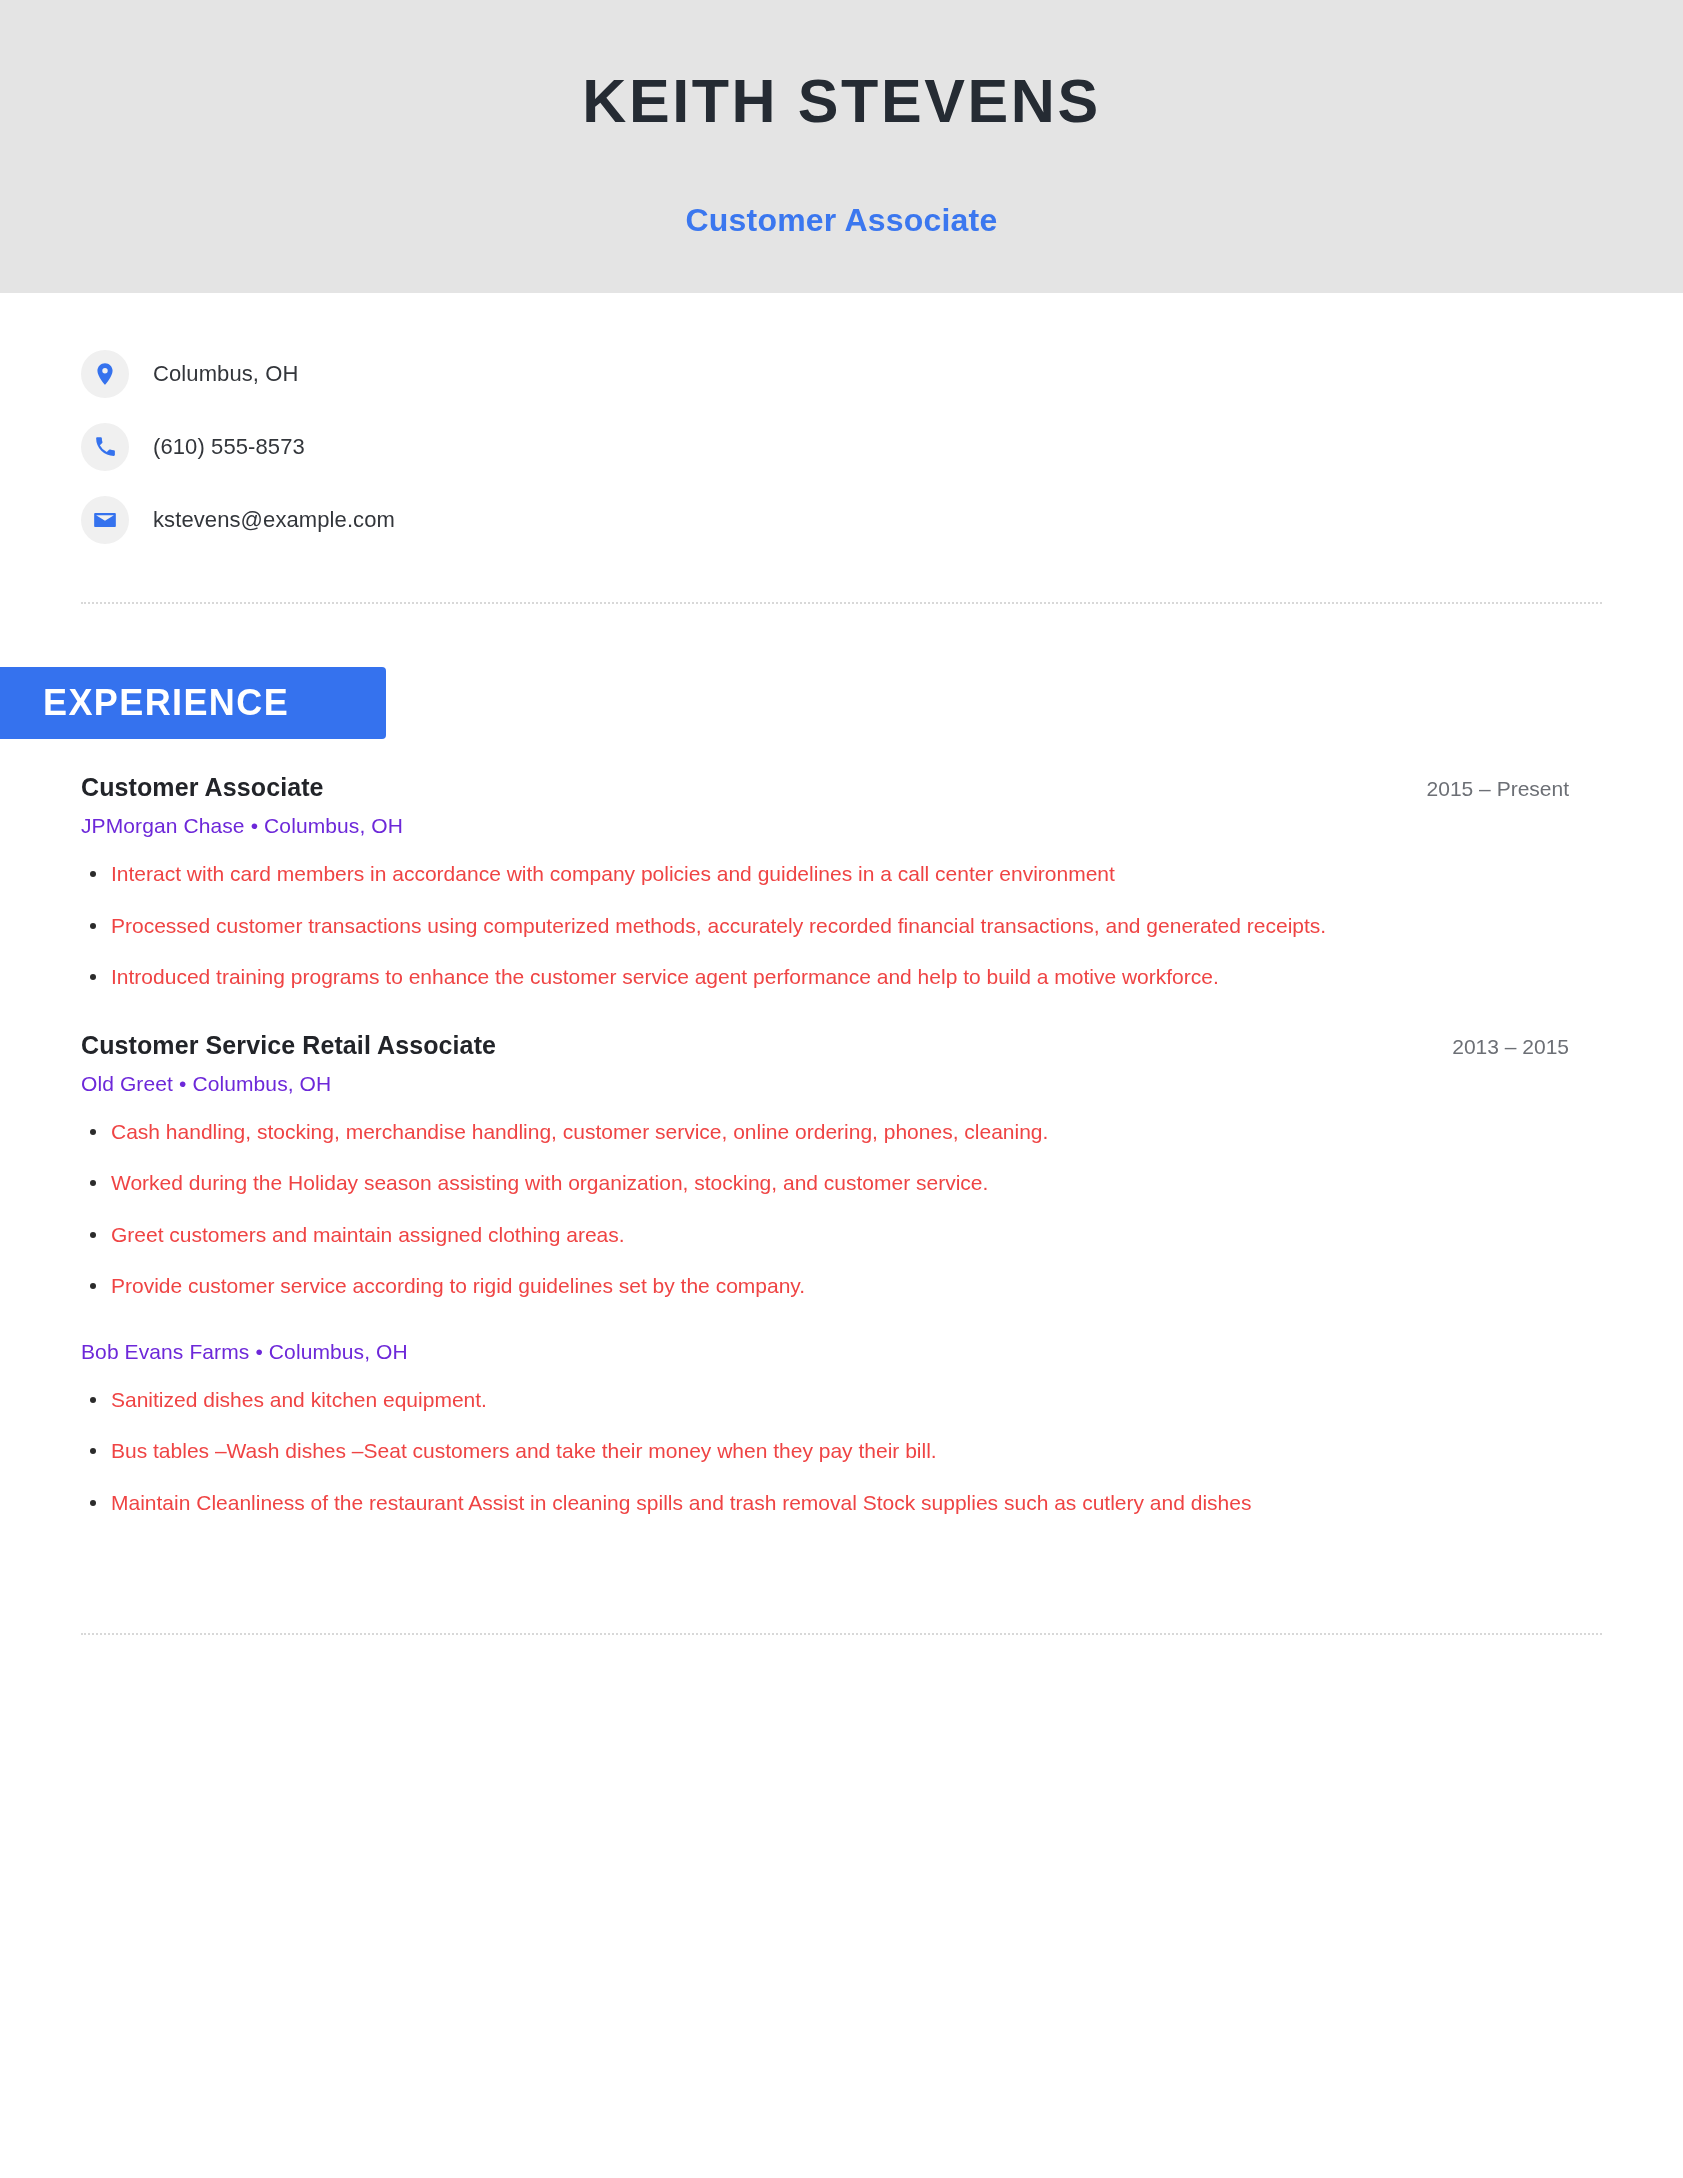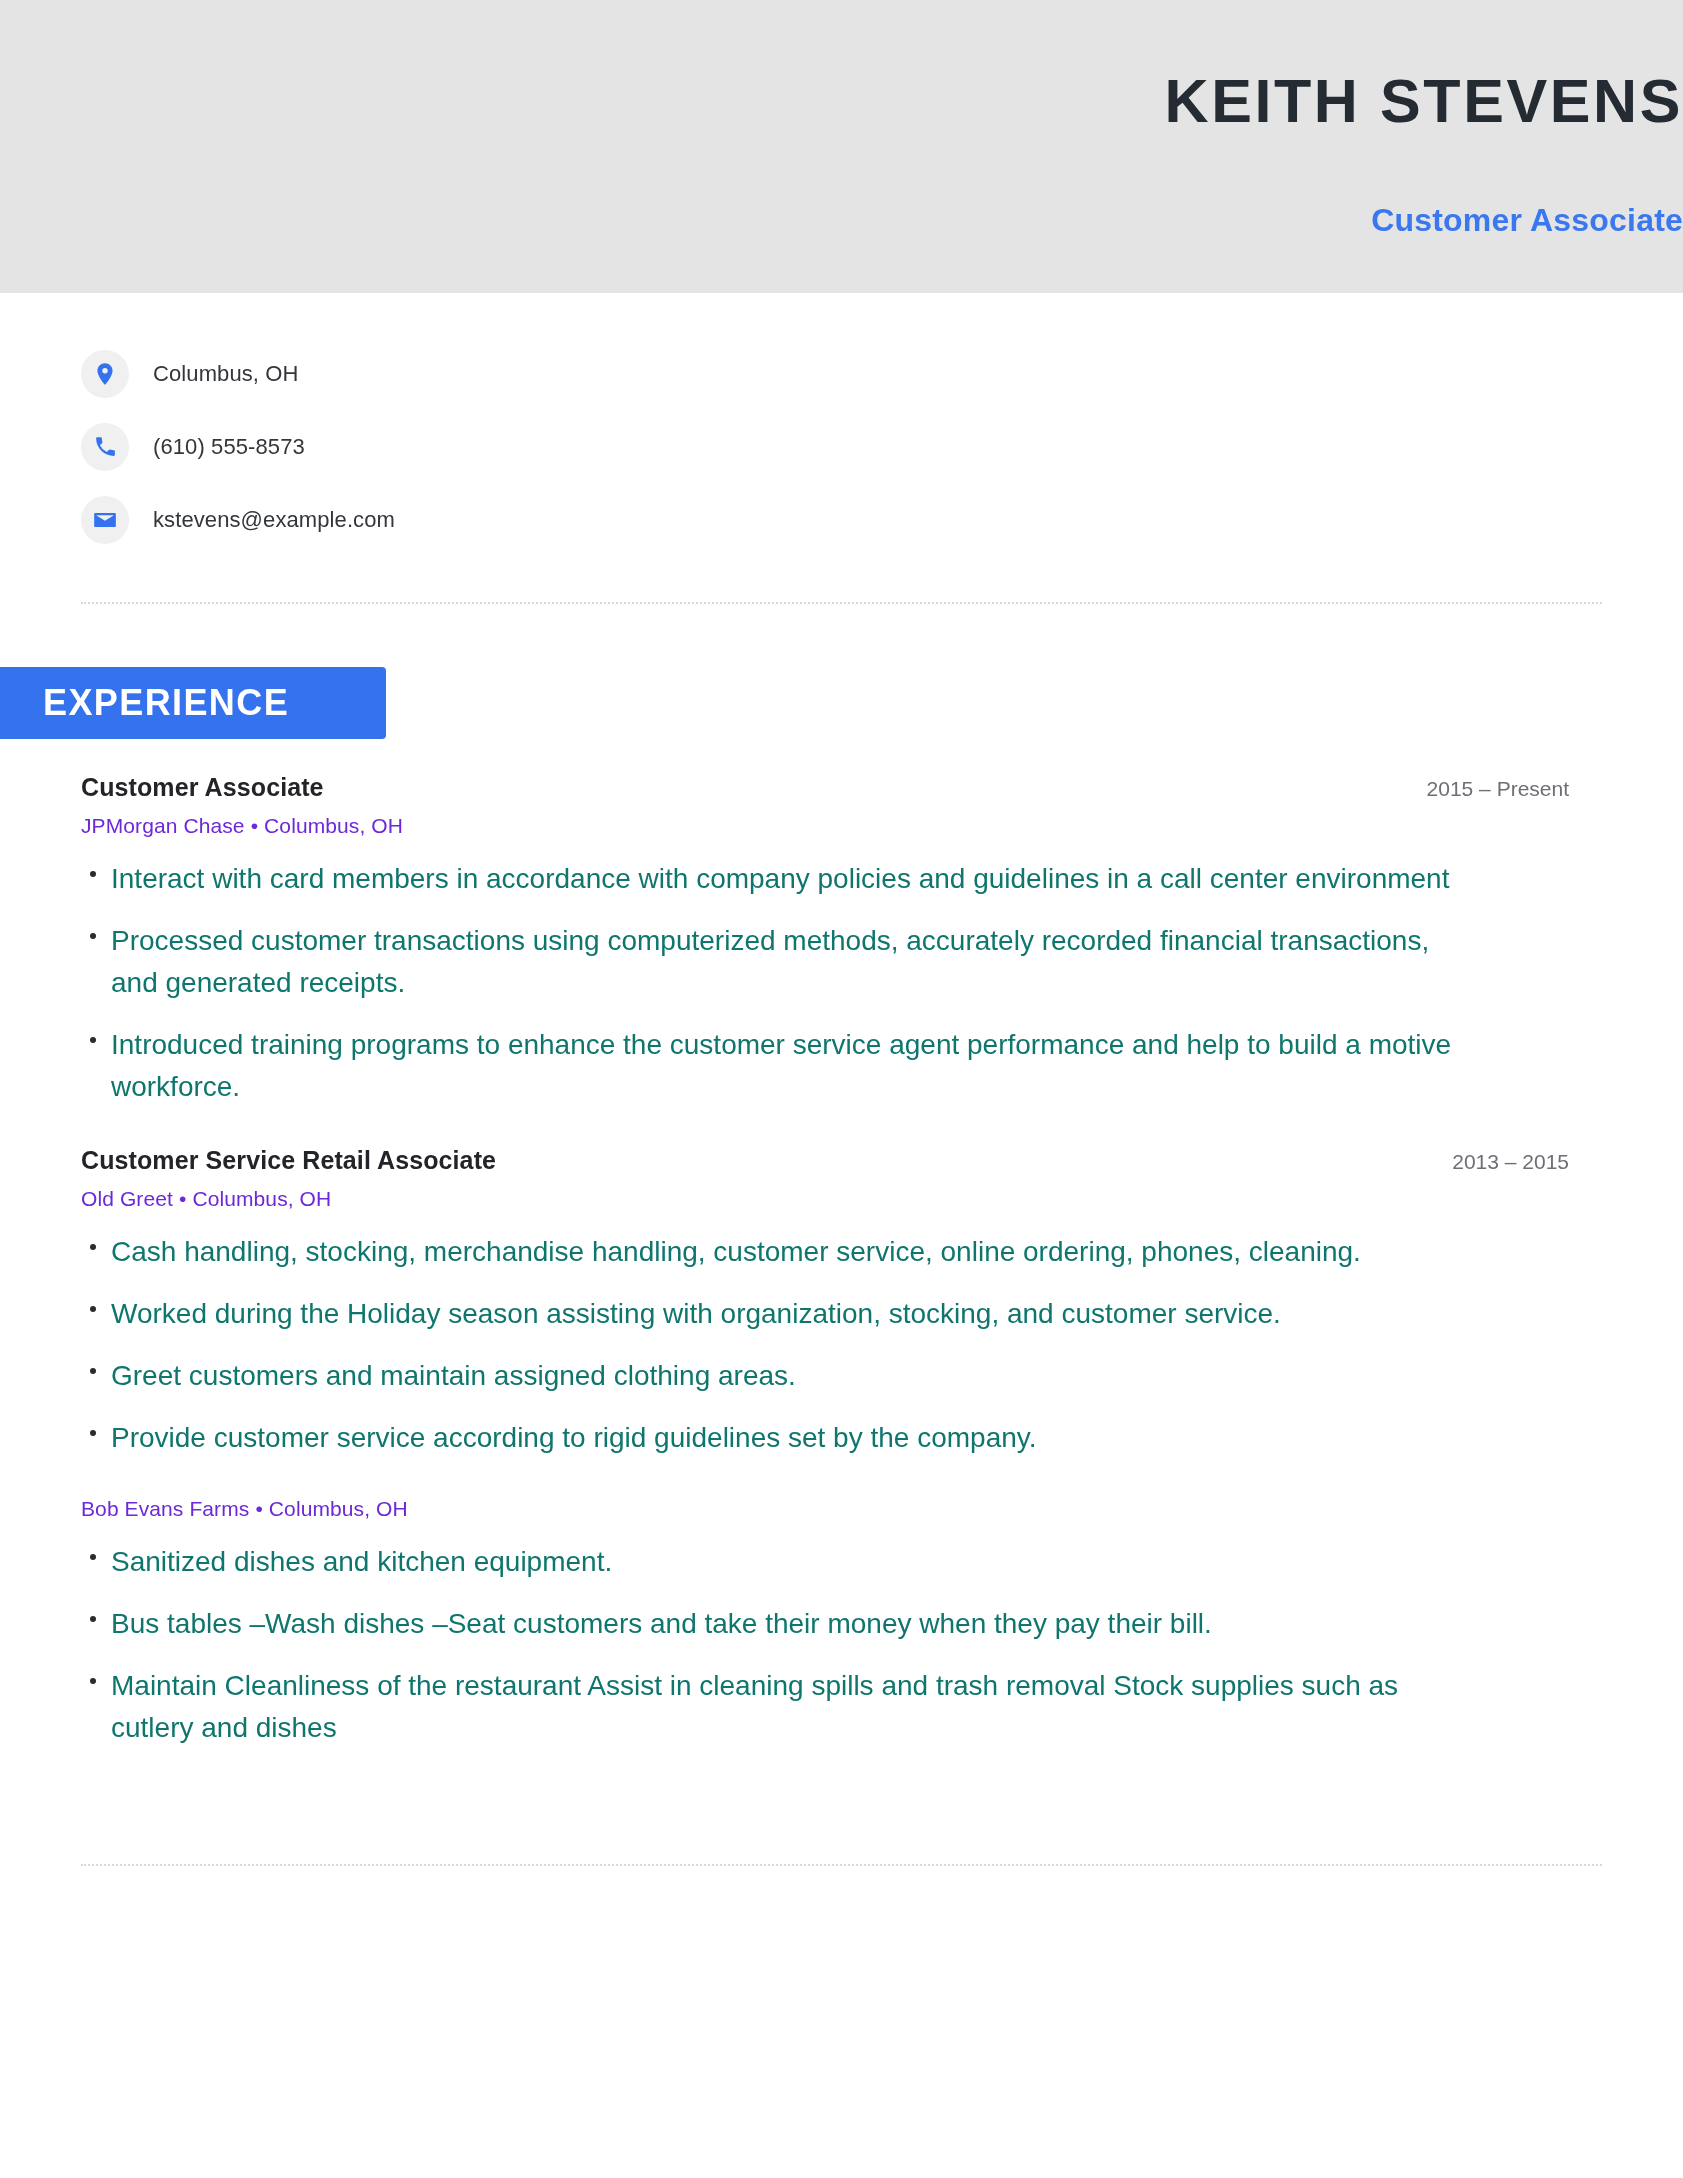--- a/index.html
+++ b/index.html
@@ -24,21 +24,21 @@
     overflow: hidden;
   }
 
   
   .header-band {
     width: 1683px;
     height: 293px;
     background: #e4e4e4;
     display: flex;
     flex-direction: column;
-    align-items: flex-end;
+    align-items: center;
     justify-content: center;
     padding-top: 14px;
     gap: 44px;
   }
 
   .full-name {
     font-size: 61px;
     font-weight: 700;
     letter-spacing: 2.6px;
     color: #252b33;
@@ -153,23 +153,23 @@
 
   .bullets {
     margin-top: 14px;
     list-style: none;
   }
 
   .bullet {
     position: relative;
     padding-left: 30px;
     margin-top: 20px;
-    font-size: 28px;
+    font-size: 21px;
     line-height: 1.5;
-    color: #0f766e;
+    color: #ef4444;
     max-width: 1386px;
   }
 
   .bullet::before {
     content: "";
     position: absolute;
     left: 9px;
     top: 13px;
     width: 6px;
     height: 6px;

